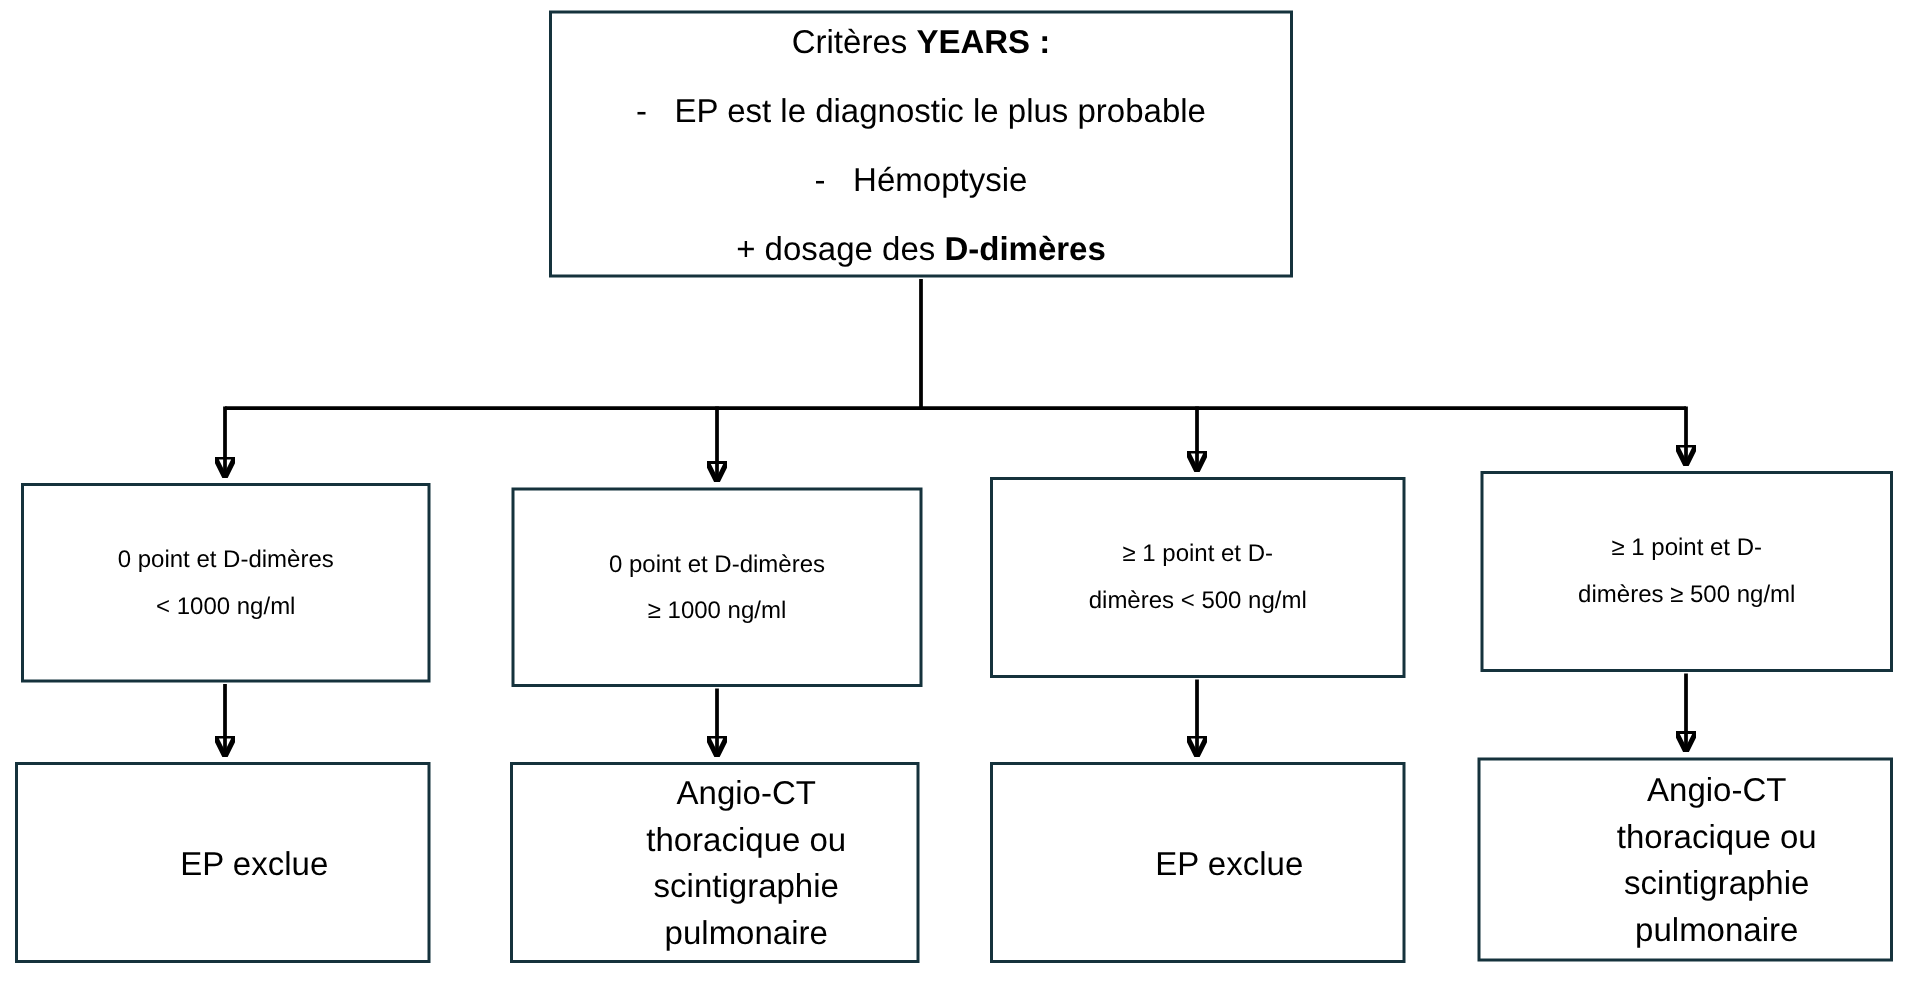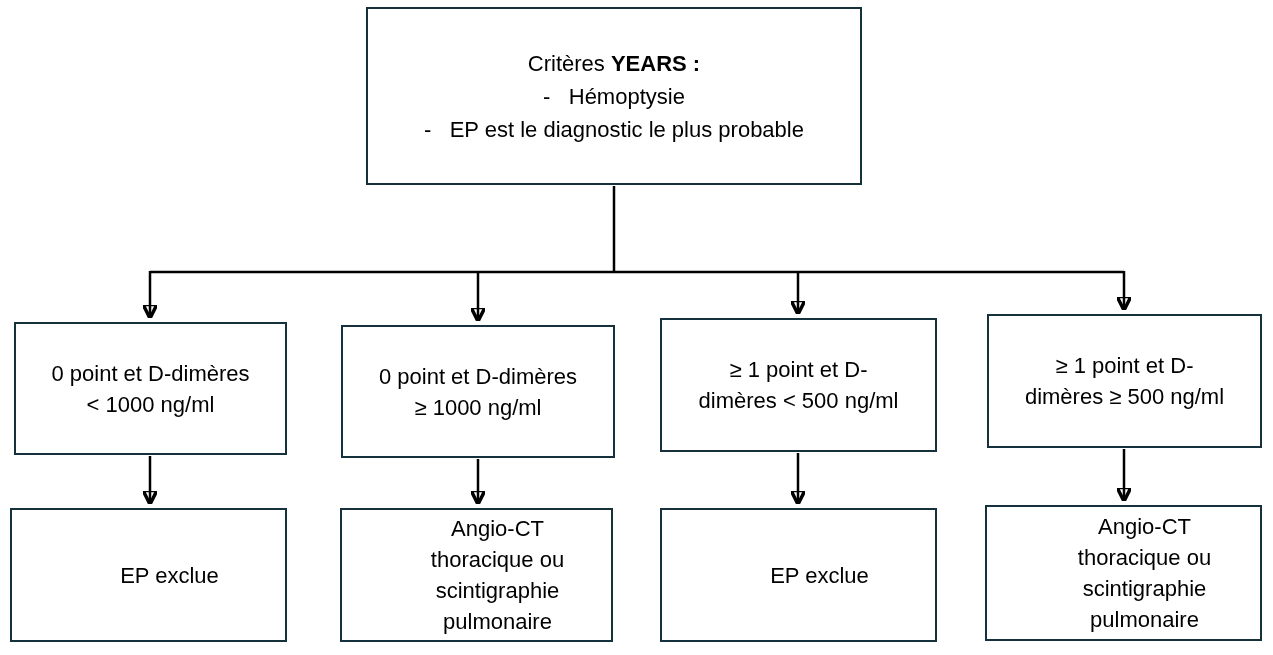--- a/index.html
+++ b/index.html
@@ -19,28 +19,29 @@
   .box {
     position: absolute;
     background: #ffffff;
     border: 2px solid #15323c;
     box-sizing: border-box;
     display: flex;
     flex-direction: column;
     align-items: center;
     justify-content: center;
     text-align: center;
+    gap: 13px;
   }
   .root-box {
     left: 366px; top: 7px; width: 496px; height: 178px;
     font-size: 22px; line-height: 33px;
   }
   .root-box .line { white-space: pre-wrap; }
   .cond {
-    font-size: 22px; line-height: 31px;
+    font-size: 16px; line-height: 31px;
   }
   .cond .line, .out .line { white-space: pre-line; }
   .out {
     font-size: 22px; line-height: 31px; padding-left: 42px;
   }
   .c1 { left: 14px;  top: 322px; width: 273px; height: 133px; }
   .c2 { left: 341px; top: 325px; width: 274px; height: 133px; }
   .c3 { left: 660px; top: 318px; width: 277px; height: 134px; }
   .c4 { left: 987px; top: 314px; width: 275px; height: 134px; }
   .o1 { left: 10px;  top: 508px; width: 277px; height: 134px; }
@@ -80,22 +81,23 @@
     <line x1="1124" y1="271" x2="1124" y2="309" marker-end="url(#arrow)"></line>
 
     <line x1="150" y1="456" x2="150" y2="503" marker-end="url(#arrow)"></line>
     <line x1="478" y1="459" x2="478" y2="503" marker-end="url(#arrow)"></line>
     <line x1="798" y1="453" x2="798" y2="503" marker-end="url(#arrow)"></line>
     <line x1="1124" y1="449" x2="1124" y2="500" marker-end="url(#arrow)"></line>
   </svg>
 
   <div class="box root-box">
     <div class="line"><span>Critères </span><b>YEARS :</b></div>
+    <div class="line">-   EP est le diagnostic le plus probable</div>
     <div class="line">-   Hémoptysie</div>
-    <div class="line">-   EP est le diagnostic le plus probable</div>
+    <div class="line"><span>+ dosage des </span><b>D-dimères</b></div>
   </div>
 
   <div class="box cond c1">
     <div class="line">0 point et D-dimères
 &lt; 1000 ng/ml</div>
   </div>
   <div class="box cond c2">
     <div class="line">0 point et D-dimères
 ≥ 1000 ng/ml</div>
   </div>

